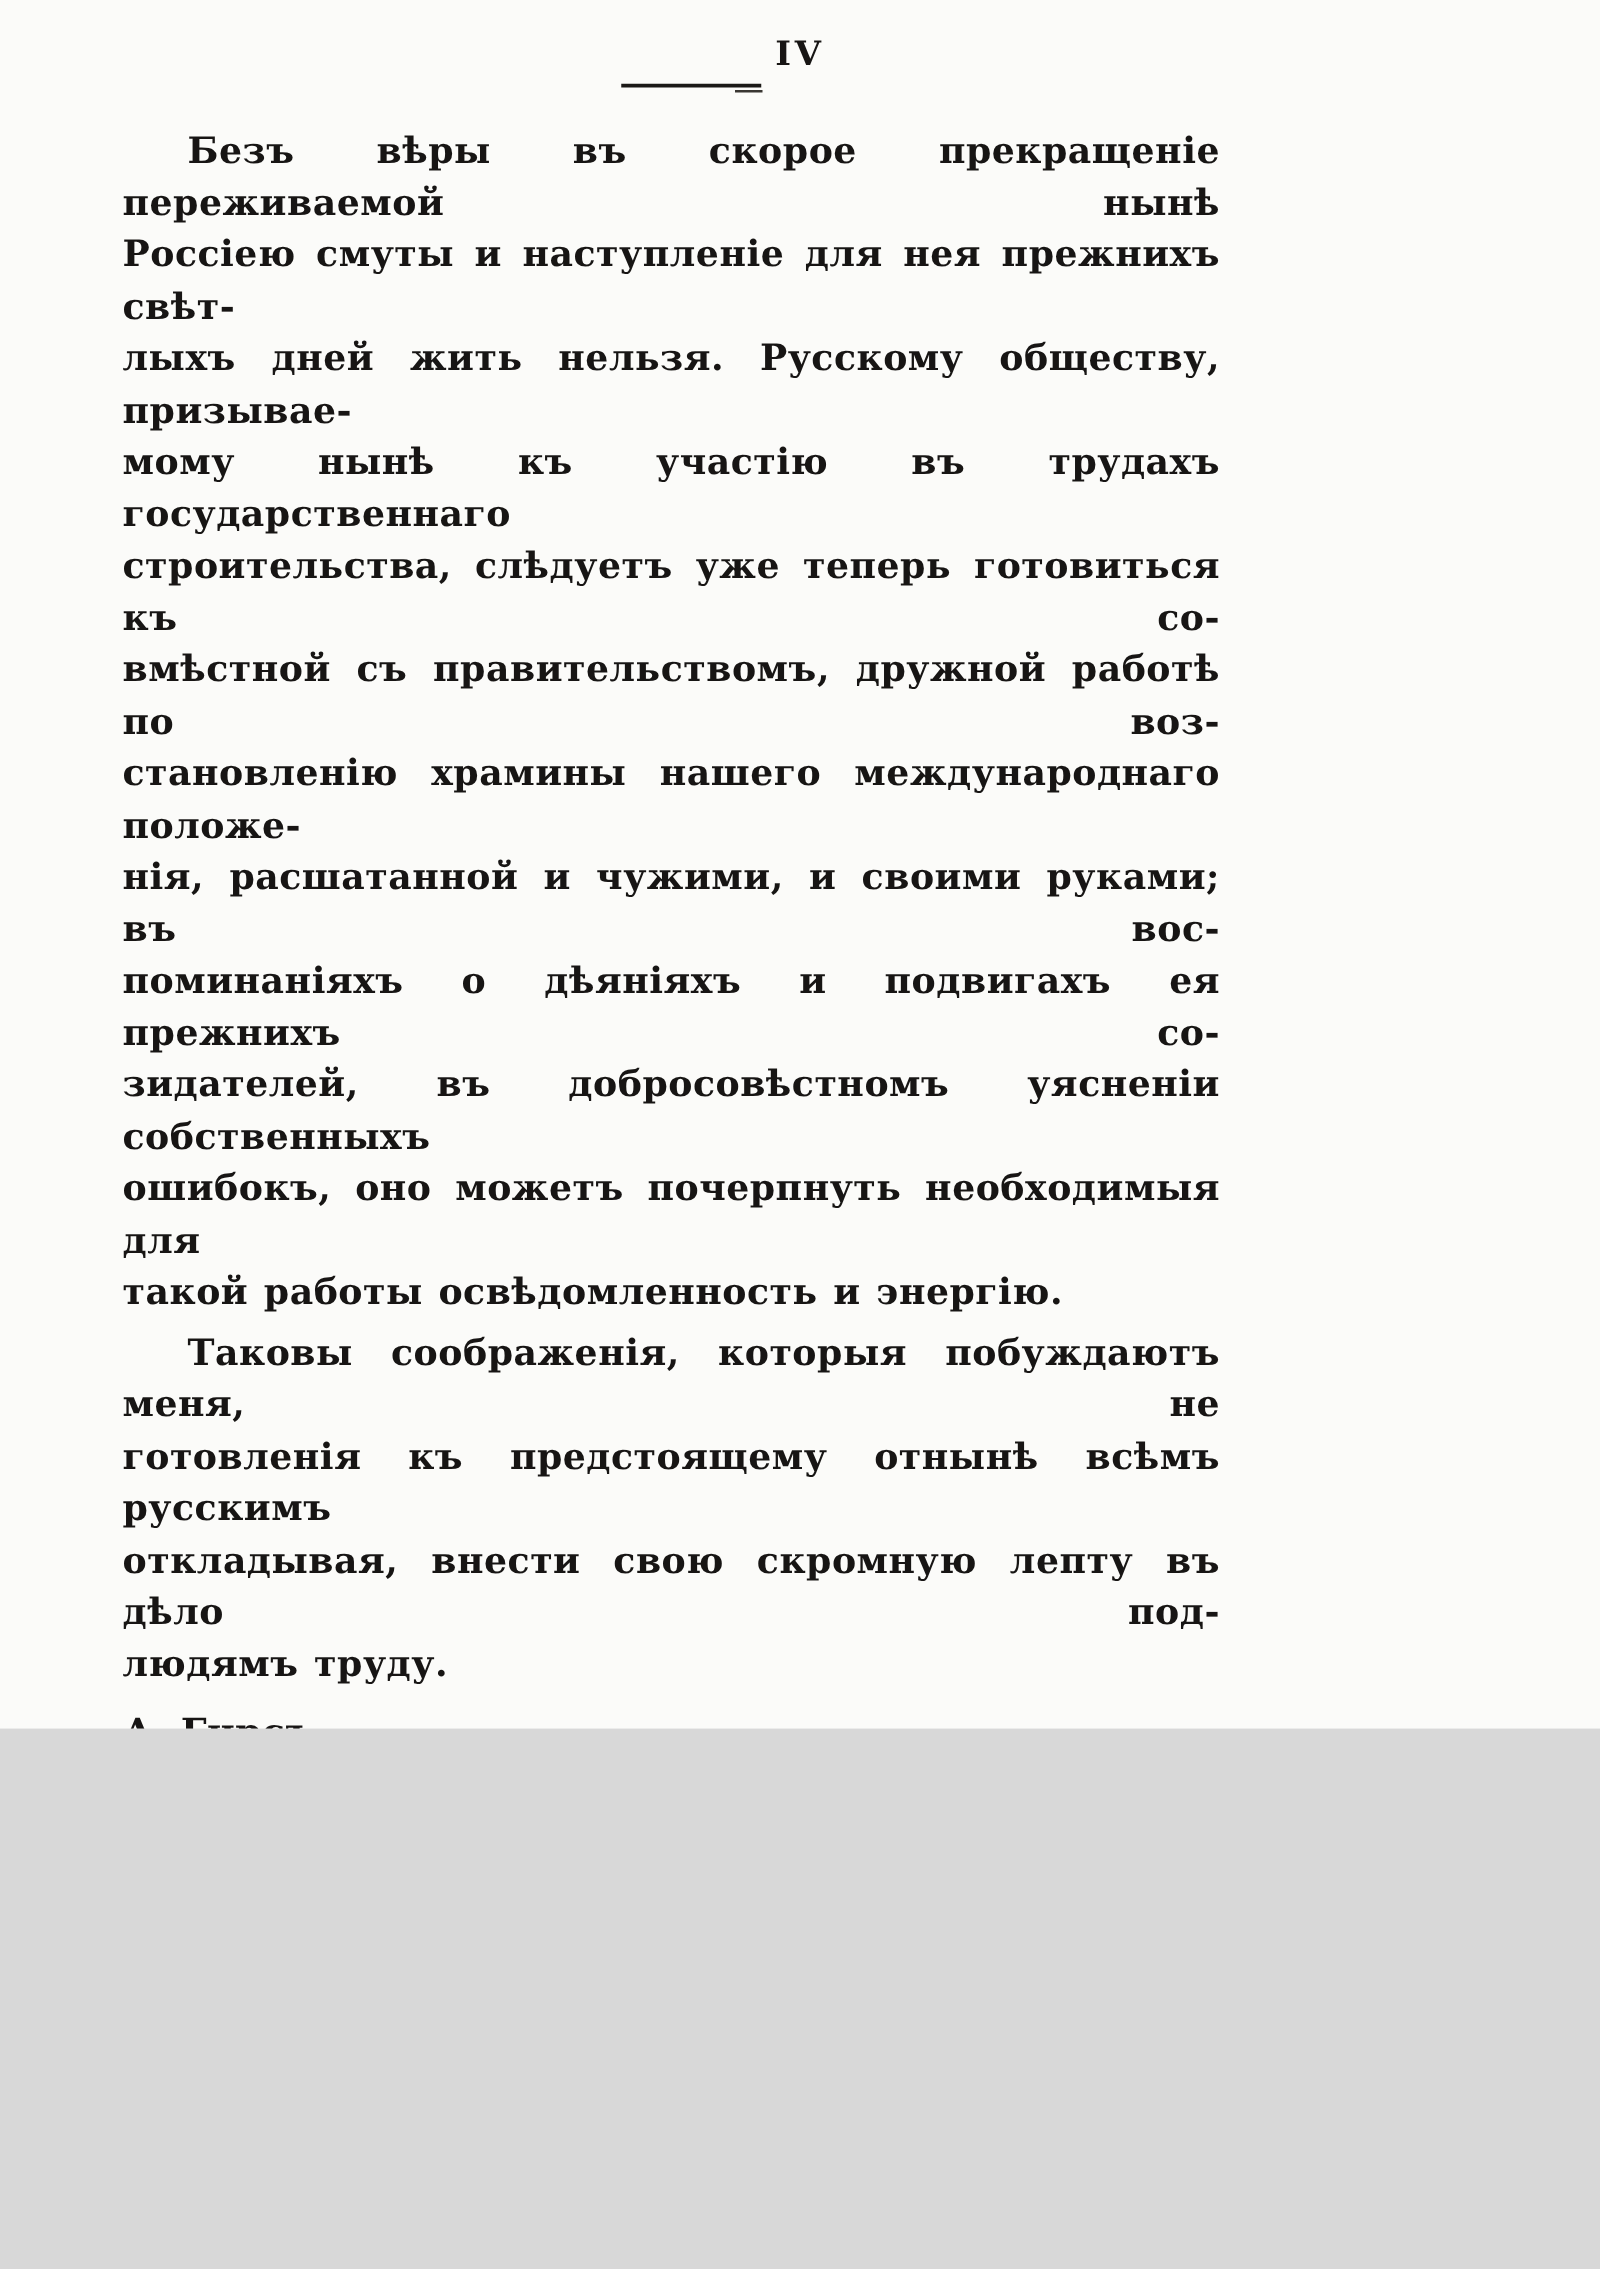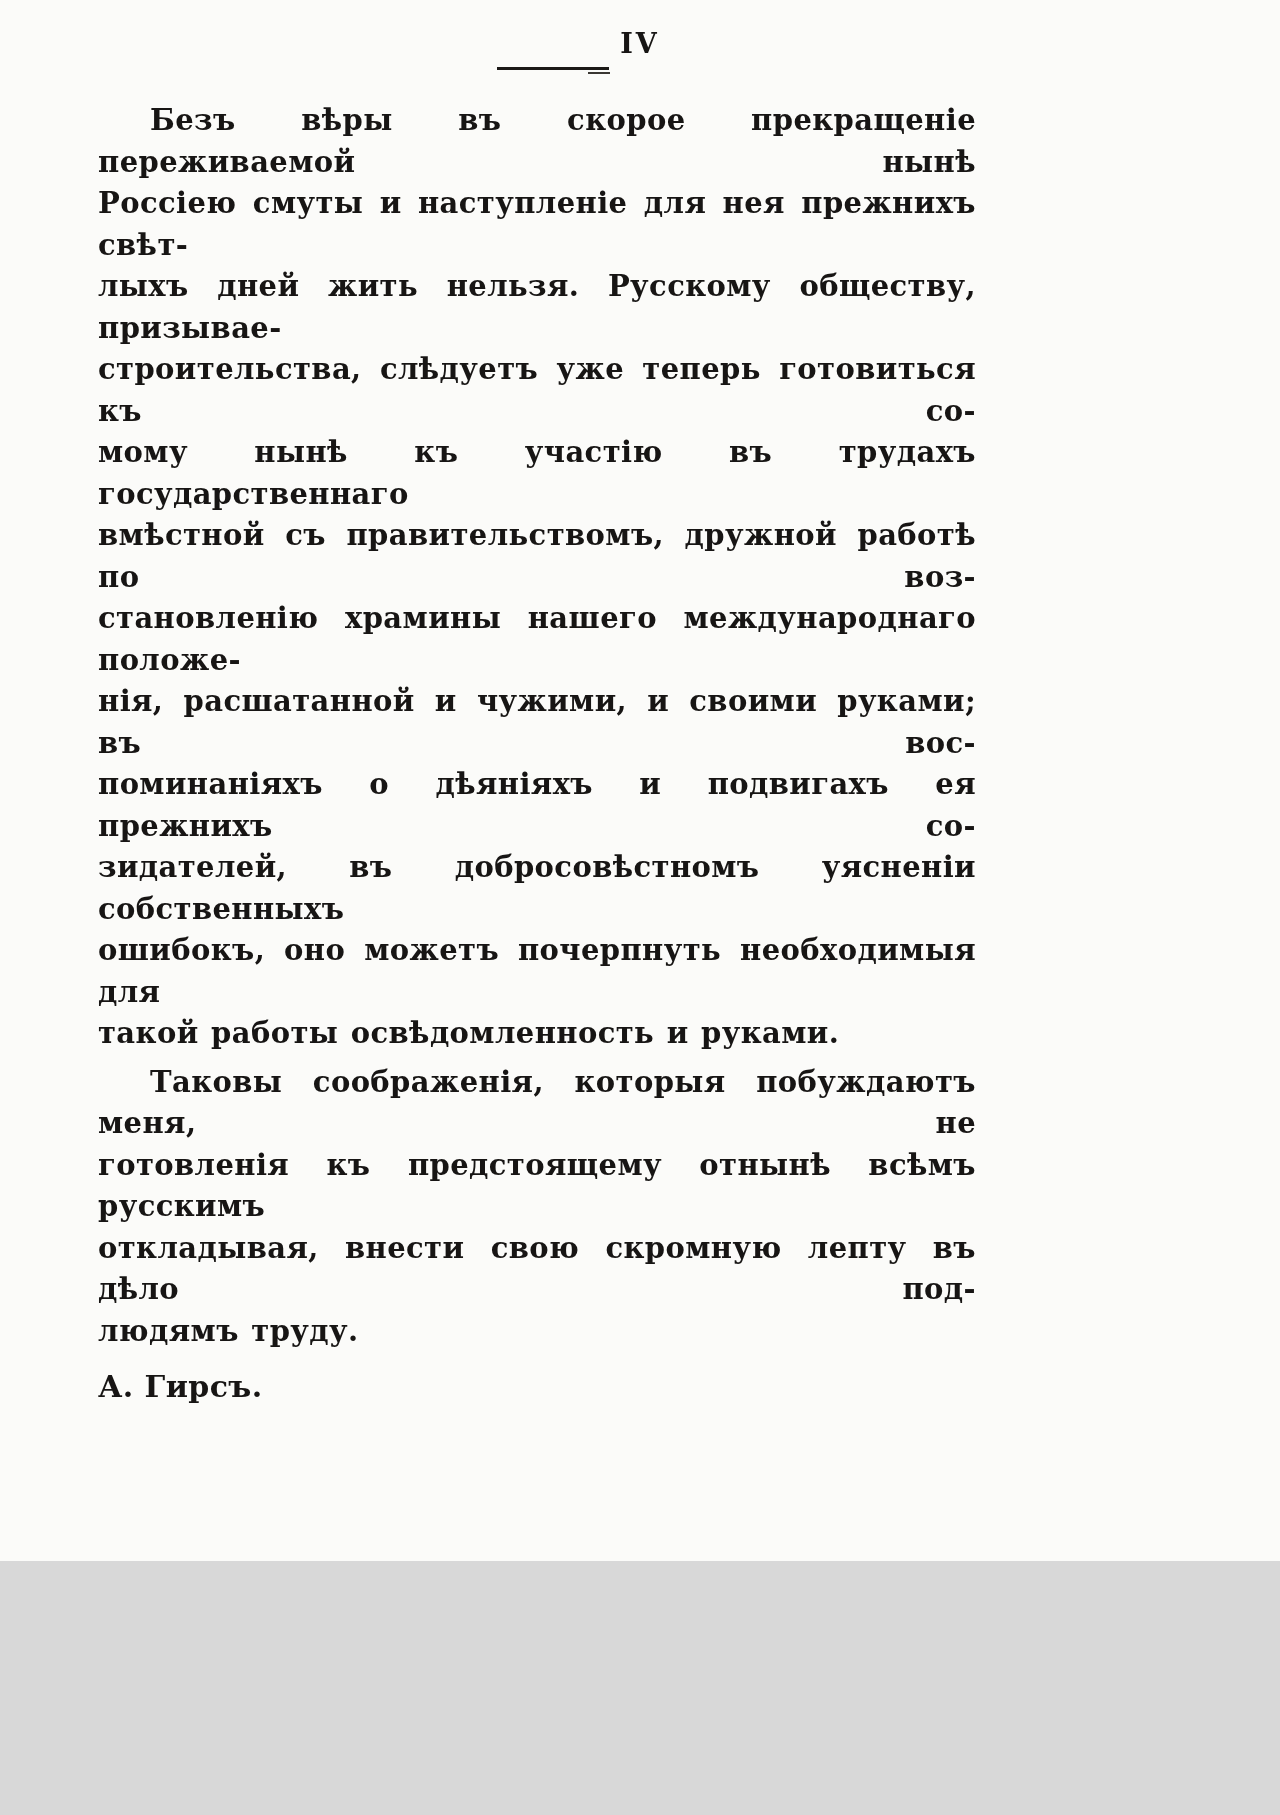--- a/index.html
+++ b/index.html
@@ -3,21 +3,21 @@
 <meta charset="utf-8">
 <style>
   html, body {
     margin: 0;
     padding: 0;
     background: #d8d8d8;
   }
   .page {
     position: relative;
     width: 1280px;
-    height: 1561px;
+    height: 1383px;
     margin: 0 auto;
     background: #fbfbf9;
     color: #171514;
     font-family: "DejaVu Serif", "Liberation Serif", serif;
     overflow: hidden;
   }
   .page-number {
     position: absolute;
     top: 28px;
     left: 0;
@@ -85,29 +85,29 @@
   <div class="page-number">IV</div>
   <div class="page-number-rule"></div>
   <div class="page-number-tick"></div>
 
   <div class="text-block">
 
     <div class="para">
       <div class="line first">Безъ вѣры въ скорое прекращеніе переживаемой нынѣ</div>
       <div class="line">Россіею смуты и наступленіе для нея прежнихъ свѣт-</div>
       <div class="line">лыхъ дней жить нельзя. Русскому обществу, призывае-</div>
+      <div class="line">мому нынѣ къ участію въ трудахъ государственнаго</div>
       <div class="line">строительства, слѣдуетъ уже теперь готовиться къ со-</div>
-      <div class="line">мому нынѣ къ участію въ трудахъ государственнаго</div>
       <div class="line">вмѣстной съ правительствомъ, дружной работѣ по воз-</div>
       <div class="line">становленію храмины нашего международнаго положе-</div>
       <div class="line">нія, расшатанной и чужими, и своими руками; въ вос-</div>
       <div class="line">поминаніяхъ о дѣяніяхъ и подвигахъ ея прежнихъ со-</div>
       <div class="line">зидателей, въ добросовѣстномъ уясненіи собственныхъ</div>
       <div class="line">ошибокъ, оно можетъ почерпнуть необходимыя для</div>
-      <div class="line last">такой работы освѣдомленность и руками.</div>
+      <div class="line last">такой работы освѣдомленность и энергію.</div>
     </div>
 
     <div class="para">
       <div class="line first">Таковы соображенія, которыя побуждаютъ меня, не</div>
       <div class="line">готовленія къ предстоящему отнынѣ всѣмъ русскимъ</div>
       <div class="line">откладывая, внести свою скромную лепту въ дѣло под-</div>
       <div class="line last">людямъ труду.</div>
     </div>
 
     <div class="signature">А. Гирсъ.</div>

